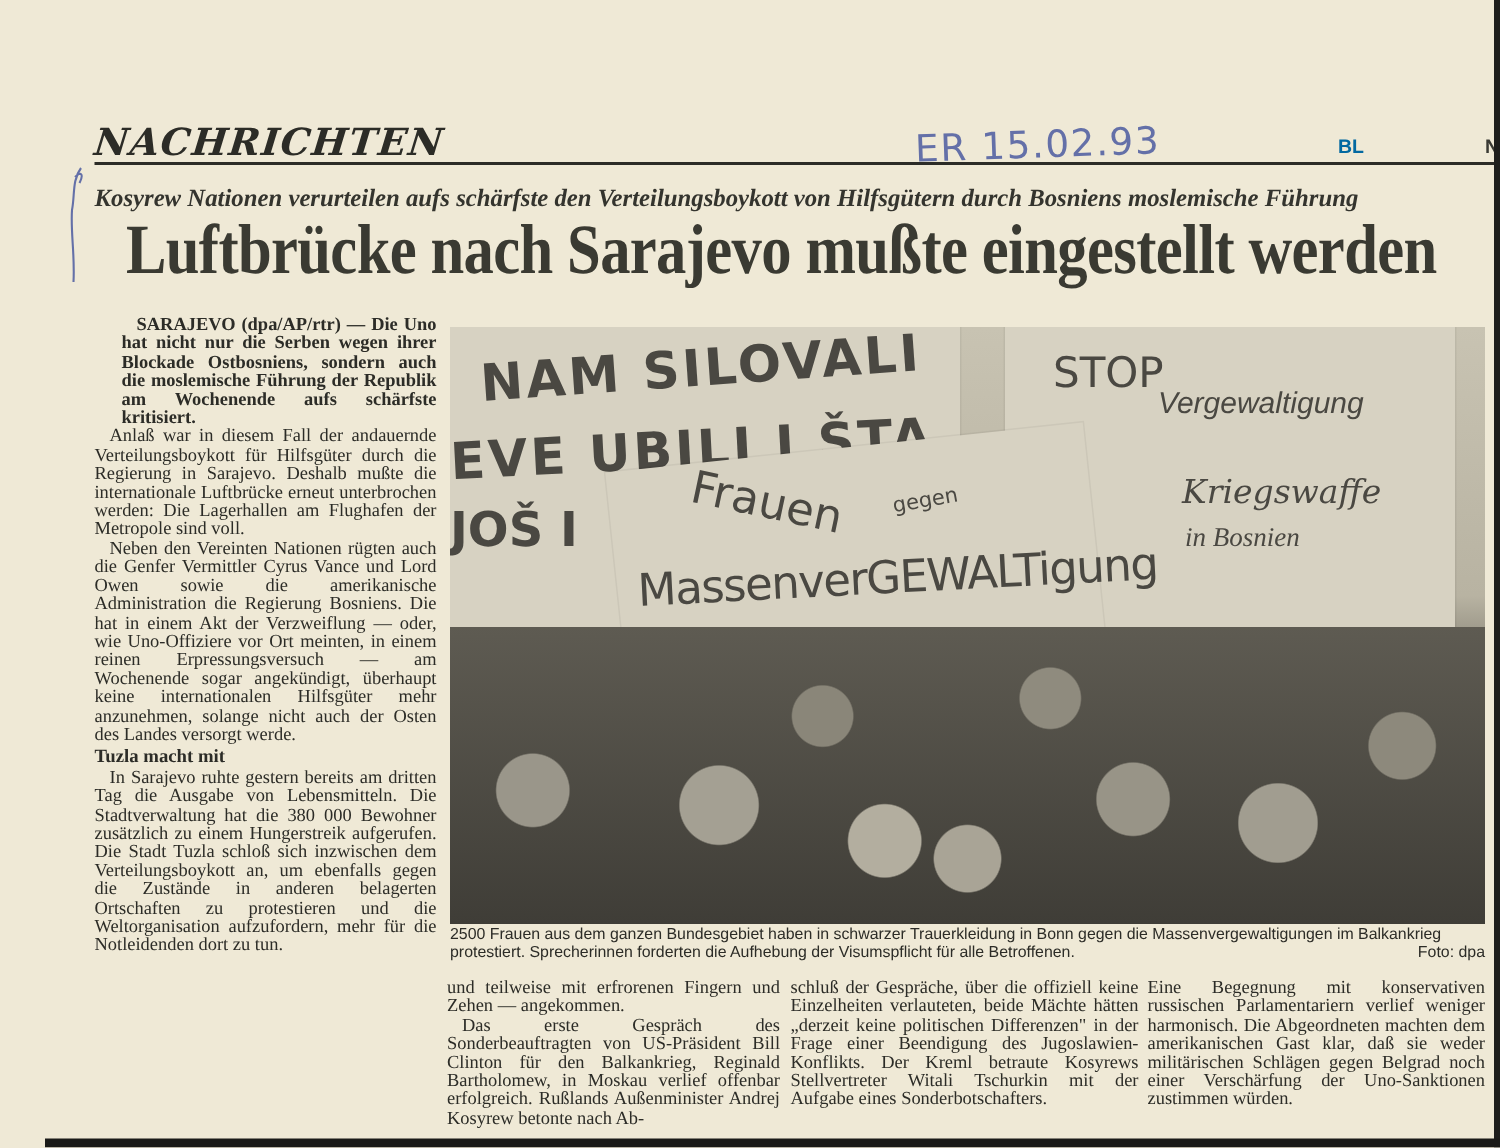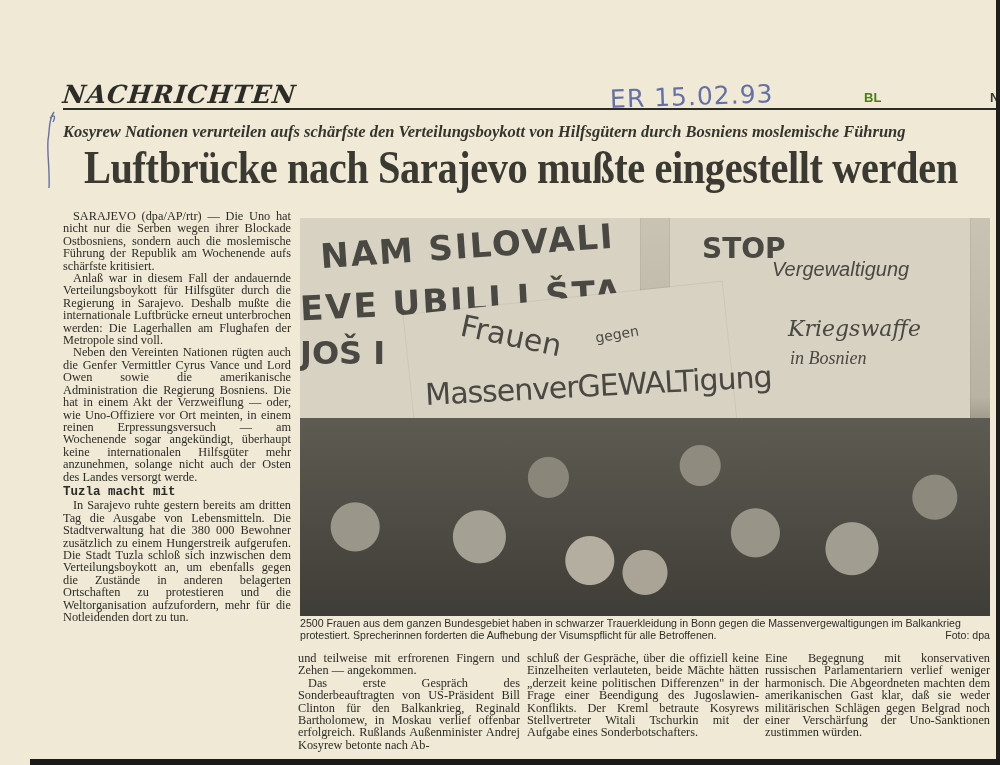--- a/index.html
+++ b/index.html
@@ -17,21 +17,21 @@
       position:absolute; left:63px; top:80px;
       font-family:"DejaVu Serif", serif; font-weight:bold; font-style:italic;
       font-size:25px; letter-spacing:1px; color:#2c2c27;
       transform:skewX(-6deg);
     }
     .section-rule { position:absolute; left:63px; top:108px; width:937px; height:2px; background:#2c2c27; }
     .handdate {
       position:absolute; left:610px; top:82px; font-family:"DejaVu Sans", sans-serif;
       font-size:25px; color:#6470a8; letter-spacing:1px; transform:rotate(-2deg);
     }
-    .bl { position:absolute; left:864px; top:90px; font-family:"Liberation Sans", sans-serif; font-size:13px; font-weight:bold; color:#4d7c0f; }
+    .bl { position:absolute; left:892px; top:90px; font-family:"Liberation Sans", sans-serif; font-size:13px; font-weight:bold; color:#0369a1; }
     .edge-n { position:absolute; left:990px; top:90px; font-family:"Liberation Sans", sans-serif; font-size:13px; font-weight:bold; color:#3a3a34; }
 
     .pen-mark { position:absolute; left:44px; top:110px; width:14px; height:80px; }
 
     .overline {
       position:absolute; left:63px; top:122px; width:930px;
       font-family:"Liberation Serif", serif; font-style:italic; font-weight:bold;
       font-size:16.5px; color:#34342e; white-space:nowrap;
     }
     .headline {
@@ -40,22 +40,22 @@
       font-size:47px; line-height:54px; color:#3a3a32;
       transform:scaleX(0.86); transform-origin:left top; white-space:nowrap; letter-spacing:-0.5px;
     }
     .subhead {
       position:absolute; left:63px; top:194px; width:930px;
       font-family:"Liberation Sans", sans-serif; font-weight:bold; font-size:13.2px; color:#2e2e29; white-space:nowrap;
     }
 
     .col { position:absolute; font-family:"Liberation Serif", serif; font-size:12.3px; line-height:12.4px; color:#2c2c27; text-align:justify; }
     .col p { margin:0; text-indent:10px; hyphens:manual; }
-    .col p.lead { font-weight:normal; }
-    .col h3 { margin:3px 0 1px 0; font-family:Liberation Mono, monospace; font-size:12.5px; font-weight:bold; text-indent:0; }
+    .col p.lead { font-weight:bold;margin-left:18px; }
+    .col h3 { margin:3px 0 1px 0; font-family:Liberation Serif, serif; font-size:12.5px; font-weight:bold; text-indent:0; }
     .col-1 { left:63px; top:210px; width:228px; }
     .col-2 { left:298px; top:652px; width:222px; }
     .col-3 { left:527px; top:652px; width:232px; }
     .col-4 { left:765px; top:652px; width:225px; }
 
     .photo {
       position:absolute; left:300px; top:218px; width:690px; height:398px;
       background:linear-gradient(180deg,#c8c3b2 0%,#b8b3a2 45%,#6e6b60 62%,#4f4d45 100%);
       overflow:hidden;
     }
@@ -63,21 +63,21 @@
     .banner-left { left:0; top:0; width:340px; height:210px; background:#cdc8b7; }
     .banner-mid { left:110px; top:80px; width:320px; height:140px; transform:rotate(-6deg); background:#dcd7c7; }
     .banner-right { left:370px; top:0; width:300px; height:200px; background:#dad5c5; }
     .banner-text { position:absolute; color:#4a4842; font-family:"DejaVu Sans", sans-serif; font-weight:bold; }
     .bt-1 { left:20px; top:8px; font-size:34px; letter-spacing:2px; transform:rotate(-4deg); }
     .bt-2 { left:0; top:62px; font-size:34px; letter-spacing:2px; transform:rotate(-3deg); }
     .bt-3 { left:0; top:116px; font-size:32px; }
     .bt-frauen { left:160px; top:100px; font-size:30px; font-family:"DejaVu Sans", sans-serif; font-weight:normal; transform:rotate(12deg); }
     .bt-gegen { left:295px; top:108px; font-size:14px; font-weight:normal; transform:rotate(-10deg); }
     .bt-massen { left:125px; top:150px; font-size:30px; font-weight:normal; transform:rotate(-3deg); letter-spacing:-1px; }
-    .bt-stop { left:402px; top:14px; font-size:28px; font-weight:bold; line-height:34px; width:24px; text-align:left; }
+    .bt-stop { left:402px; top:14px; font-size:28px; font-weight:normal; line-height:34px; width:24px; text-align:left; }
     .bt-verg { left:472px; top:40px; font-size:20px; font-family:Liberation Sans, sans-serif; font-style:italic; font-weight:normal; }
     .bt-krieg { left:488px; top:98px; font-size:22px; font-family:"DejaVu Serif", serif; font-style:italic; font-weight:normal; }
     .bt-bos { left:490px; top:130px; font-size:18px; font-family:Liberation Serif, serif; font-style:italic; font-weight:normal; }
     .crowd { position:absolute; left:0; top:200px; width:690px; height:198px;
       background:
         radial-gradient(circle at 8% 55%, #9a968a 0 24px, transparent 25px),
         radial-gradient(circle at 26% 60%, #a4a093 0 26px, transparent 27px),
         radial-gradient(circle at 42% 72%, #b3ae9f 0 24px, transparent 25px),
         radial-gradient(circle at 50% 78%, #a9a496 0 22px, transparent 23px),
         radial-gradient(circle at 66% 58%, #989487 0 24px, transparent 25px),

